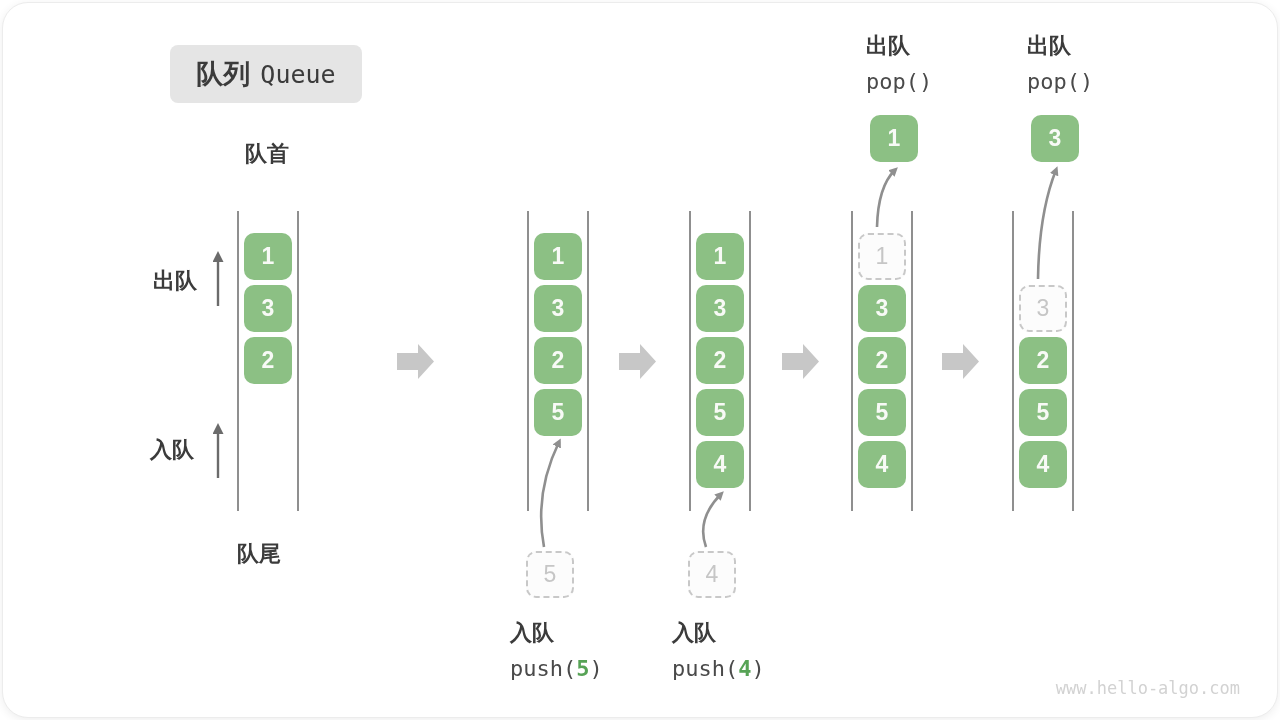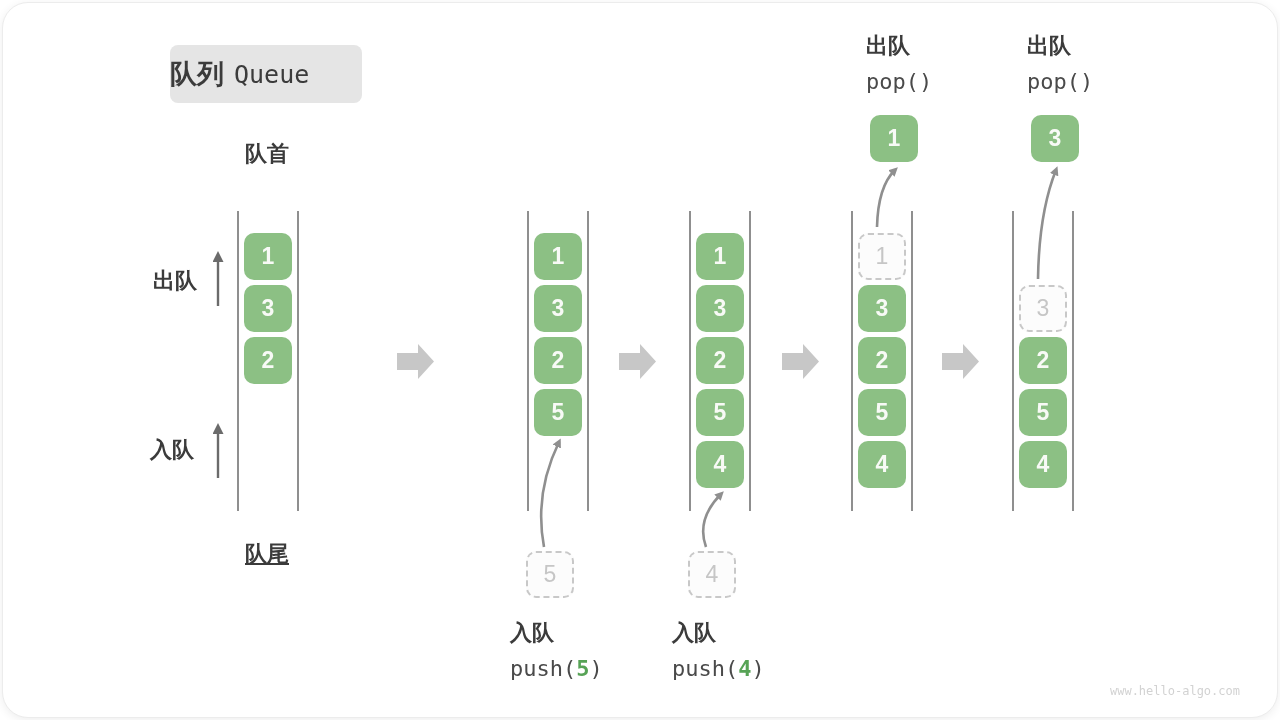--- a/index.html
+++ b/index.html
@@ -15,21 +15,21 @@
     background: #ffffff;
     border: 1px solid #ececec;
     border-radius: 26px;
     box-shadow: 0 2px 10px rgba(0,0,0,0.07);
   }
 
   
   .title-chip {
     position: absolute; left: 170px; top: 45px; width: 192px; height: 58px;
     background: #e5e5e5; border-radius: 8px;
-    display: flex; align-items: center; justify-content: flex-start; gap: 10px;
+    display: flex; align-items: center; justify-content: center; gap: 10px;
     color: #3b3b3b;
   }
   .title-zh { font-size: 27px; font-weight: 700; }
   .title-en { font-size: 25px; font-family: "DejaVu Sans Mono", monospace; }
 
   .zh-label {
     position: absolute; color: #3b3b3b;
     font-size: 22px; font-weight: 700; white-space: nowrap;
   }
 
@@ -60,36 +60,36 @@
     font-family: "DejaVu Sans Mono", monospace;
     font-size: 22px; color: #4a4a4a; line-height: 36px;
   }
   .op-label .op-arg { color: #57a356; font-weight: 700; }
 
   #arrow-layer { position: absolute; left: 0; top: 0; pointer-events: none; }
 
   .watermark {
     position: absolute; right: 40px; bottom: 22px;
     font-family: "DejaVu Sans Mono", monospace;
-    font-size: 12px; color: #d2d2d2;
+    font-size: 17px; color: #d2d2d2;
   }
 </style>
 </head>
 <body>
 
 <div id="canvas">
   <div id="card"></div>
 
   <div class="title-chip">
     <span class="title-zh">队列</span>
     <span class="title-en">Queue</span>
   </div>
 
   <div class="zh-label" style="left:245px; top:139px;">队首</div>
-  <div class="zh-label" style="left:245px; top:539px;text-decoration:underline;">队尾</div>
+  <div class="zh-label" style="left:237px; top:539px;">队尾</div>
   <div class="zh-label" style="left:153px; top:266px;">出队</div>
   <div class="zh-label" style="left:150px; top:435px;">入队</div>
 
   <svg id="arrow-layer" width="1280" height="720">
     <defs>
       <marker id="ah-gray" markerWidth="9" markerHeight="9" refX="5" refY="4.5" orient="auto" markerUnits="userSpaceOnUse">
         <path d="M0,0 L9,4.5 L0,9 z" fill="#8f8f8f"></path>
       </marker>
       <marker id="ah-dark" markerWidth="11" markerHeight="11" refX="6" refY="5.5" orient="auto" markerUnits="userSpaceOnUse">
         <path d="M0,0 L11,5.5 L0,11 z" fill="#6b6b6b"></path>

